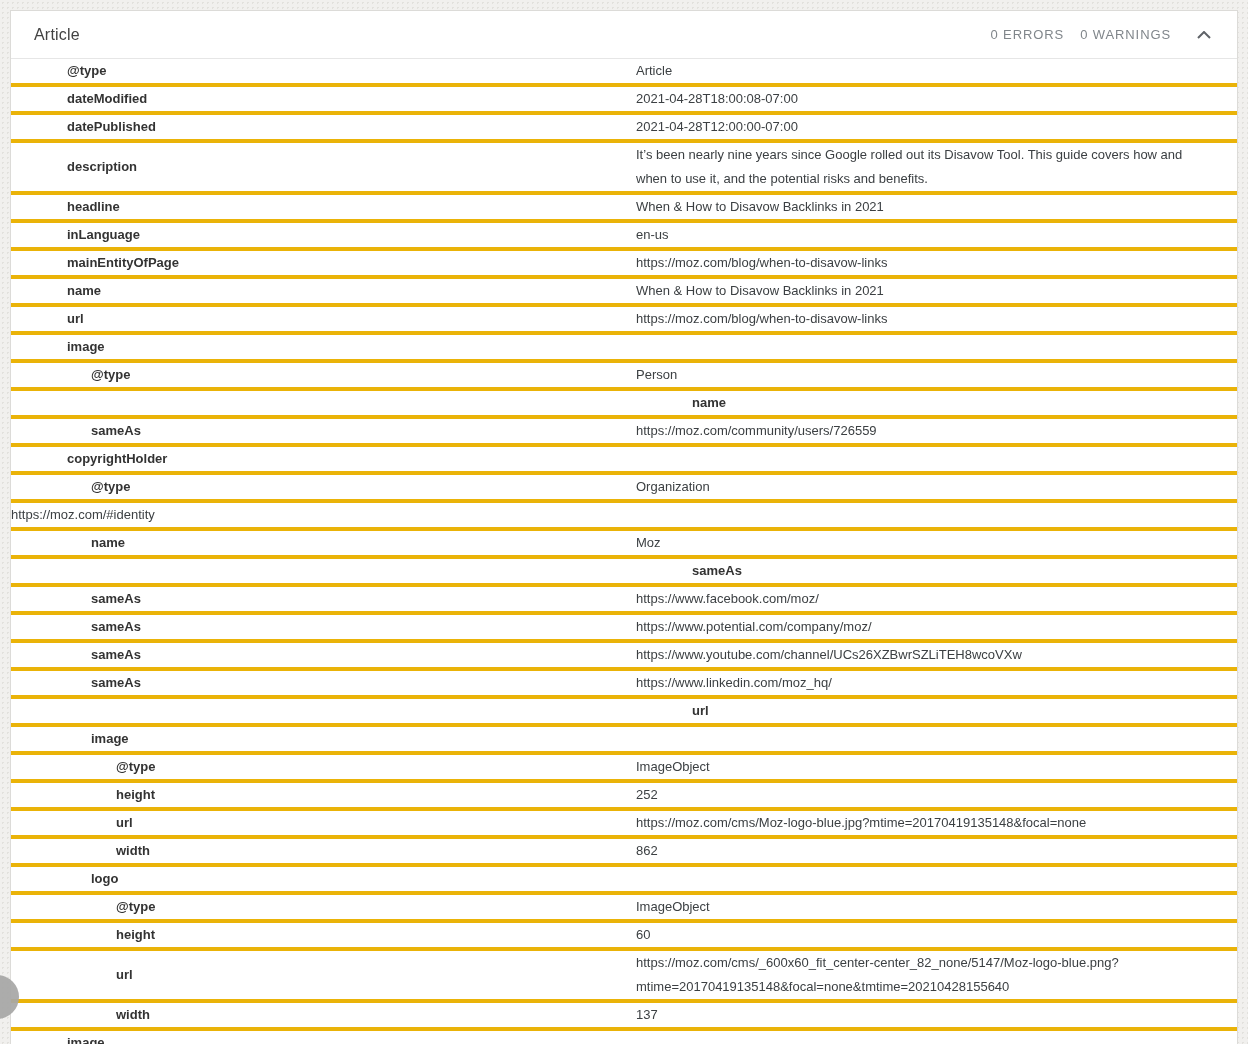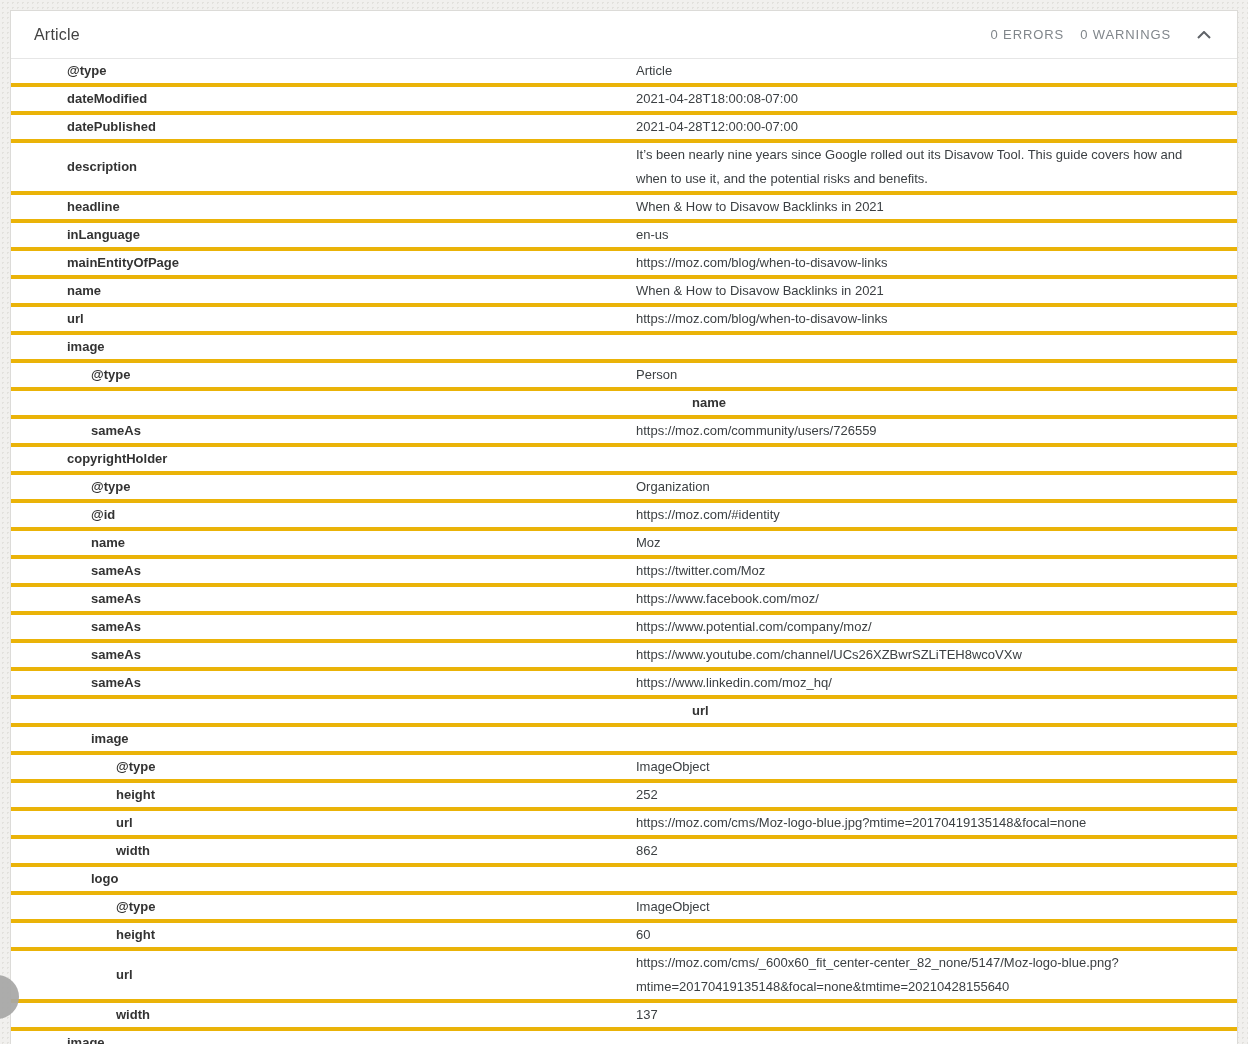--- a/index.html
+++ b/index.html
@@ -169,30 +169,28 @@
       </div>
       <div class="row">
         <div class="prop i1">copyrightHolder</div>
         <div class="val"></div>
       </div>
       <div class="row">
         <div class="prop i2">@type</div>
         <div class="val">Organization</div>
       </div>
       <div class="row">
-        <div class="prop i2">@id</div>
         <div class="val">https://moz.com/#identity</div>
       </div>
       <div class="row">
         <div class="prop i2">name</div>
         <div class="val">Moz</div>
       </div>
       <div class="row">
         <div class="prop i2">sameAs</div>
-        <div class="val">https://twitter.com/Moz</div>
       </div>
       <div class="row">
         <div class="prop i2">sameAs</div>
         <div class="val">https://www.facebook.com/moz/</div>
       </div>
       <div class="row">
         <div class="prop i2">sameAs</div>
         <div class="val">https://www.potential.com/company/moz/</div>
       </div>
       <div class="row">

